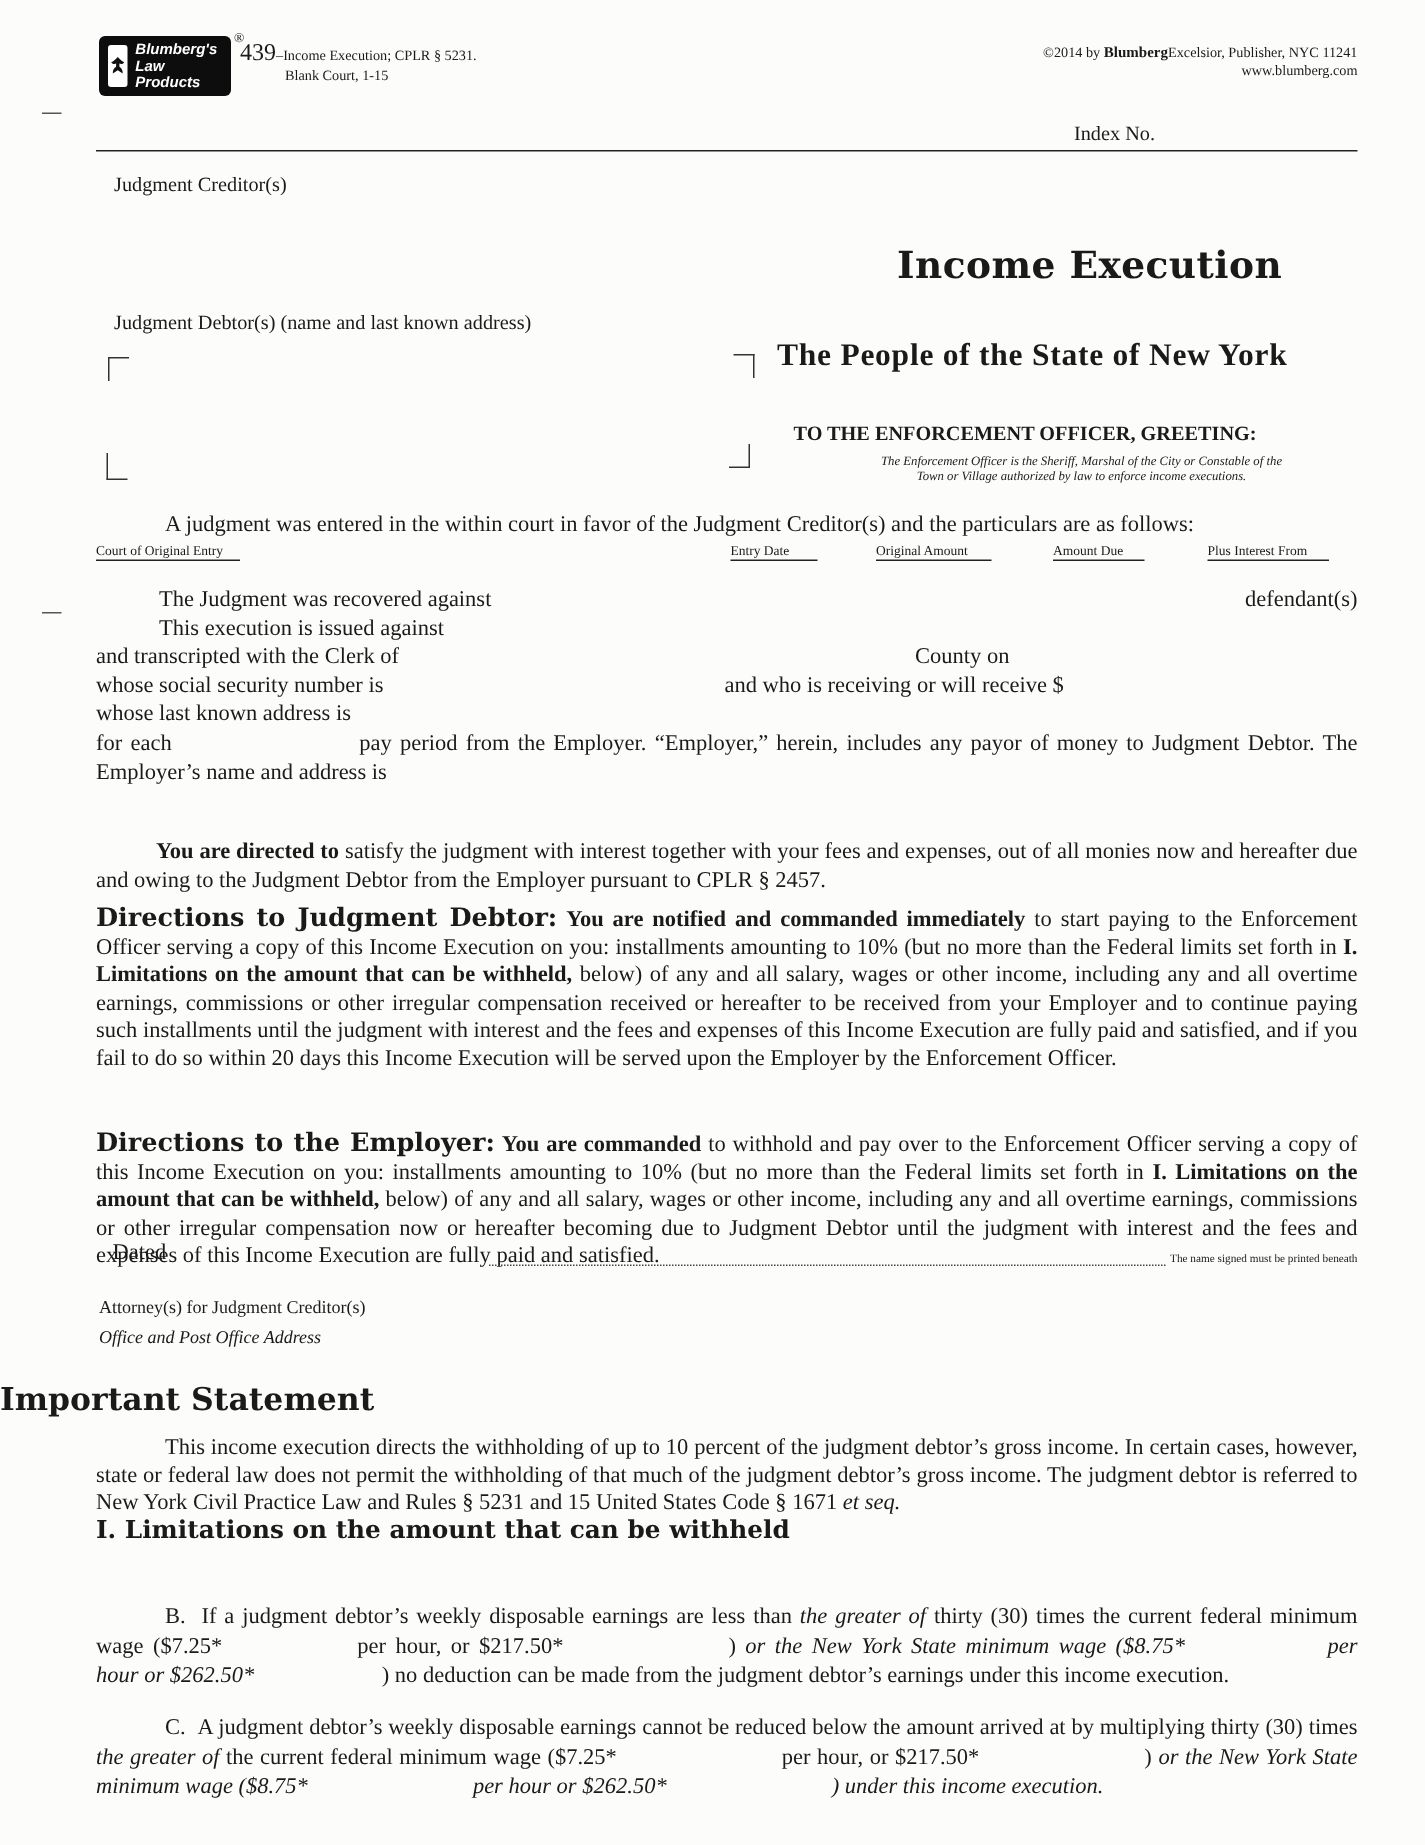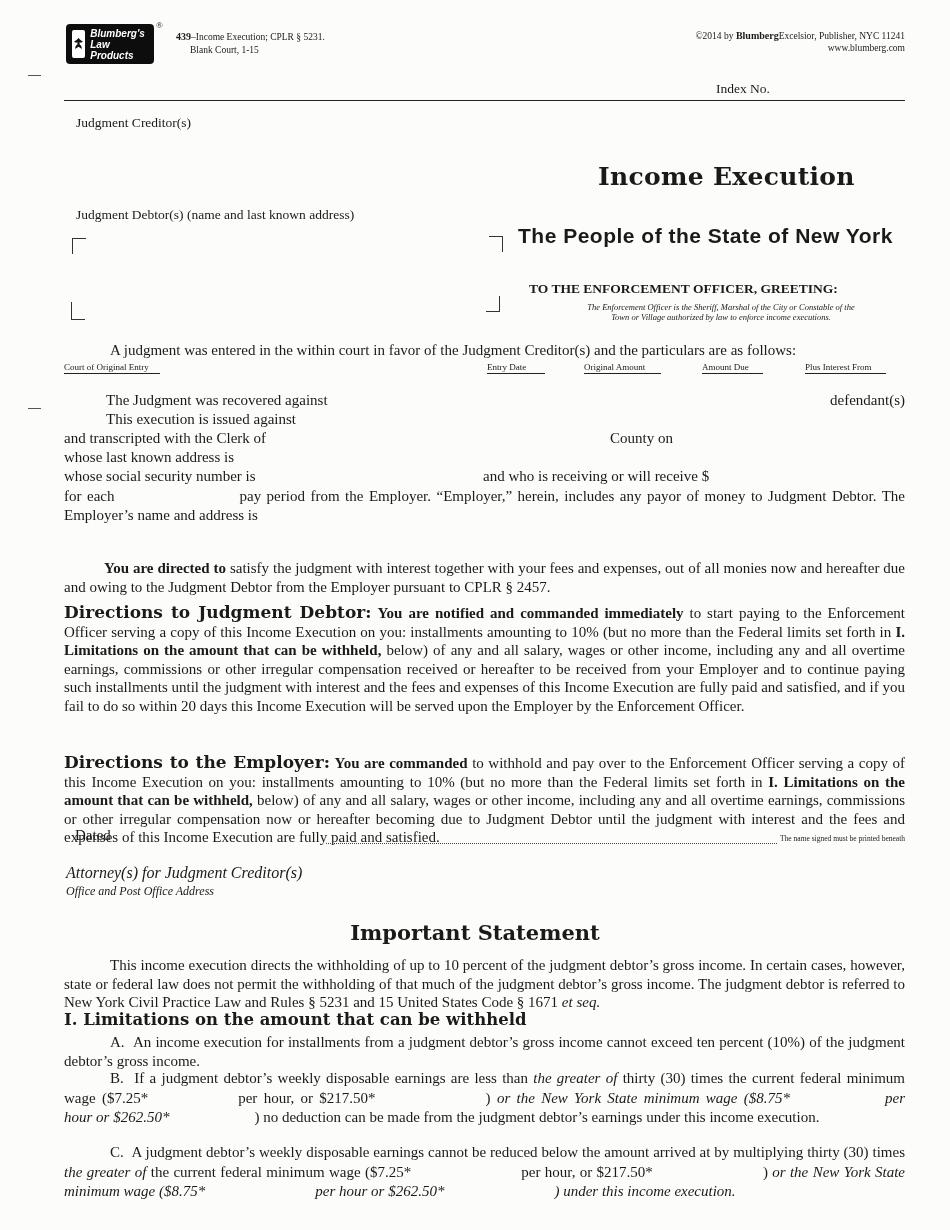--- a/index.html
+++ b/index.html
@@ -14,21 +14,21 @@
   
   .logo-box { left:66px; top:24px; width:88px; height:40px; background:#0d0d0d;
     border-radius:4px; display:flex; align-items:center; gap:5px; padding:17px 6px; }
   .eagle { width:15px; height:28px; background:#fff; border-radius:2px;
     display:flex; align-items:center; justify-content:center; }
   .logo-lines { display:flex; flex-direction:column; color:#fff;
     font-family:"Liberation Sans", sans-serif; font-size:10px; font-weight:bold;
     font-style:italic; line-height:11px; }
   .regmark { left:156px; top:20px; font-size:9px; }
   .formid { left:160px; top:27px; }
-  .formnum { font-weight:bold; font-size:10px;margin-left:16px; }
+  .formnum { font-weight:normal; font-size:16px; }
   .formtitle { font-size:9.5px; }
   .formid-line2 { font-size:9.5px; margin-left:30px; margin-top:1px; }
   .usage { left:385px; top:32px; font-size:8.5px; line-height:11px;
     font-family:"Liberation Serif", serif; }
   .copyright { right:45px; top:30px; text-align:right; font-size:9.5px; line-height:12px; }
   .copyright b { font-size:10px; }
 
   .tick { width:13px; border-top:1.6px solid #555; }
   .t1 { left:28px; top:75px; }
   .t2 { left:28px; top:408px; }
@@ -41,21 +41,21 @@
     font-family:"DejaVu Serif", serif; letter-spacing:0.3px; }
   .debtor { left:76px; top:207px; font-size:13.5px; }
 
   .corner { width:14px; height:16px; }
   .c-tl { left:72px; top:238px; border-left:1.5px solid #333; border-top:1.5px solid #333; }
   .c-tr { left:489px; top:236px; border-right:1.5px solid #333; border-top:1.5px solid #333; }
   .c-bl { left:71px; top:302px; height:18px; border-left:1.5px solid #333; border-bottom:1.5px solid #333; }
   .c-br { left:486px; top:296px; border-right:1.5px solid #333; border-bottom:1.5px solid #333; }
 
   .gothic { left:518px; top:224px; font-size:21px; font-weight:bold;
-    font-family:Liberation Sans, sans-serif; letter-spacing:0.5px; }
+    font-family:Liberation Serif, serif; letter-spacing:0.5px; }
   .greeting { left:529px; top:281px; font-size:13.5px; font-weight:bold; }
   .greeting-note { left:535px; top:302px; width:372px; font-size:8.5px;
     font-style:italic; text-align:center; line-height:10px; }
 
   .para { text-align:justify; line-height:18.5px; }
   .intro { left:64px; top:341px; width:841px; text-indent:46px; }
 
   .phead { font-size:9px; border-bottom:1px solid #222; padding-bottom:1px;
     display:inline-block; top:362px; }
   .ph1 { left:64px; min-width:96px; }
@@ -80,24 +80,24 @@
   .dir-para { left:64px; width:841px; }
   .dir-debtor { top:603px; }
   .dir-employer { top:753px; }
   .dir-head { font-size:17px; font-family:"DejaVu Serif", serif; }
 
   .dated-row { left:75px; top:827px; width:830px; display:flex; align-items:flex-end; }
   .dated-spacer { width:215px; }
   .dotted-leader { flex:1; border-bottom:1.6px dotted #444; height:13px; margin-right:3px; }
   .dated-note { font-size:7.5px; white-space:nowrap; padding-bottom:1px; }
 
-  .attorney { left:66px; top:864px; font-size:16px; font-style:italic; }
+  .attorney { left:66px; top:864px; font-size:12px; }
   .office { left:66px; top:884px; font-size:12px; font-style:italic; }
 
-  .important-title { left:0; top:920px; width:950px; text-align:center;
+  .important-title { left:0; top:920px; width:950px; 
     font-size:21px; font-weight:bold; font-family:"DejaVu Serif", serif; }
   .important-para { left:64px; top:956px; width:841px; text-indent:46px; }
 
   .limitations-heading { left:64px; top:1010px; font-size:16.5px; font-weight:bold;
     font-family:"DejaVu Serif", serif; }
   .para-a { left:64px; top:1033px; width:841px; text-indent:46px; }
   .para-b { left:64px; top:1069px; width:841px; text-indent:46px; line-height:19.5px; }
   .para-c { left:64px; top:1143px; width:841px; text-indent:46px; line-height:19.5px; }
 </style>
 </head>
@@ -156,22 +156,22 @@
   <span class="abs phead ph1">Court of Original Entry</span>
   <span class="abs phead ph2">Entry Date</span>
   <span class="abs phead ph3">Original Amount</span>
   <span class="abs phead ph4">Amount Due</span>
   <span class="abs phead ph5">Plus Interest From</span>
 
   <div class="abs formlines">
     <div class="fline"><span class="ind">The Judgment was recovered against</span><span class="right-abs">defendant(s)</span></div>
     <div class="fline"><span class="ind">This execution is issued against</span></div>
     <div class="fline"><span>and transcripted with the Clerk of</span><span class="pos546">County on</span></div>
+    <div class="fline"><span>whose social security number is</span><span class="pos419">and who is receiving or will receive $</span></div>
     <div class="fline"><span>whose last known address is</span></div>
-    <div class="fline"><span>whose social security number is</span><span class="pos419">and who is receiving or will receive $</span></div>
     <div class="fline-wrap"><span>for each</span><span class="gap g125"></span><span>pay period from the Employer. “Employer,” herein, includes any payor of money to Judgment Debtor. The Employer’s name and address is</span></div>
   </div>
 
   <p class="abs para directed"><b>You are directed to</b><span> satisfy the judgment with interest together with your fees and expenses, out of all monies now and hereafter due and owing to the Judgment Debtor from the Employer pursuant to CPLR § 2457.</span></p>
 
   <p class="abs para dir-para dir-debtor"><b class="dir-head">Directions to Judgment Debtor:</b>
     <b>You are notified and commanded immediately</b><span> to start paying to the Enforcement Officer serving a copy of this Income Execution on you: installments amounting to 10% (but no more than the Federal limits set forth in </span><b>I. Limitations on the amount that can be withheld,</b><span> below) of any and all salary, wages or other income, including any and all overtime earnings, commissions or other irregular compensation received or hereafter to be received from your Employer and to continue paying such installments until the judgment with interest and the fees and expenses of this Income Execution are fully paid and satisfied, and if you fail to do so within 20 days this Income Execution will be served upon the Employer by the Enforcement Officer.</span></p>
 
   <p class="abs para dir-para dir-employer"><b class="dir-head">Directions to the Employer:</b>
     <b>You are commanded</b><span> to withhold and pay over to the Enforcement Officer serving a copy of this Income Execution on you: installments amounting to 10% (but no more than the Federal limits set forth in </span><b>I. Limitations on the amount that can be withheld,</b><span> below) of any and all salary, wages or other income, including any and all overtime earnings, commissions or other irregular compensation now or hereafter becoming due to Judgment Debtor until the judgment with interest and the fees and expenses of this Income Execution are fully paid and satisfied.</span></p>
@@ -184,19 +184,18 @@
   </div>
 
   <div class="abs attorney">Attorney(s) for Judgment Creditor(s)</div>
   <div class="abs office">Office and Post Office Address</div>
 
   <h2 class="abs important-title">Important Statement</h2>
   <p class="abs para important-para"><span>This income execution directs the withholding of up to 10 percent of the judgment debtor’s gross income. In certain cases, however, state or federal law does not permit the withholding of that much of the judgment debtor’s gross income. The judgment debtor is referred to New York Civil Practice Law and Rules § 5231 and 15 United States Code § 1671 </span><i>et seq.</i></p>
 
   <h3 class="abs limitations-heading">I.  Limitations on the amount that can be withheld</h3>
 
-  <p class="abs para para-a">A.&nbsp;&nbsp;An income execution for installments from a judgment debtor’s gross income cannot exceed ten percent (10%) of the judgment debtor’s gross income.</p>
 
   <p class="abs para para-b"><span>B.&nbsp;&nbsp;If a judgment debtor’s weekly disposable earnings are less than </span><i>the greater of</i><span> thirty (30) times the current federal minimum wage ($7.25*</span><span class="gap g90"></span><span>per hour, or $217.50*</span><span class="gap g110"></span><span>) </span><i>or the New York State minimum wage ($8.75*</i><span class="gap g95"></span><i>per hour or $262.50*</i><span class="gap g85"></span><span>) no deduction can be made from the judgment debtor’s earnings under this income execution.</span></p>
 
   <p class="abs para para-c"><span>C.&nbsp;&nbsp;A judgment debtor’s weekly disposable earnings cannot be reduced below the amount arrived at by multiplying thirty (30) times </span><i>the greater of</i><span> the current federal minimum wage ($7.25*</span><span class="gap g110"></span><span>per hour, or $217.50*</span><span class="gap g110"></span><span>) </span><i>or the New York State minimum wage ($8.75*</i><span class="gap g110"></span><i>per hour or $262.50*</i><span class="gap g110"></span><i>) under this income execution.</i></p>
 
 </div>
 
 </body></html>

